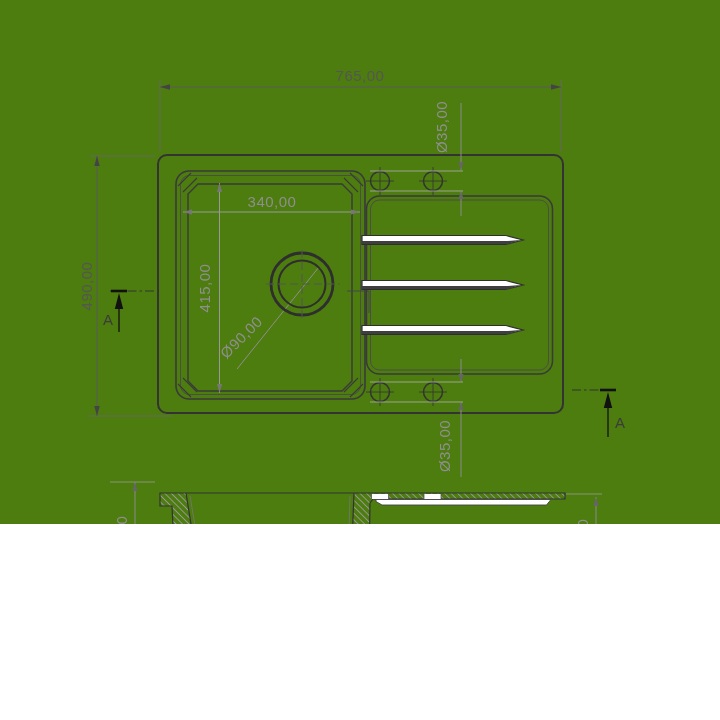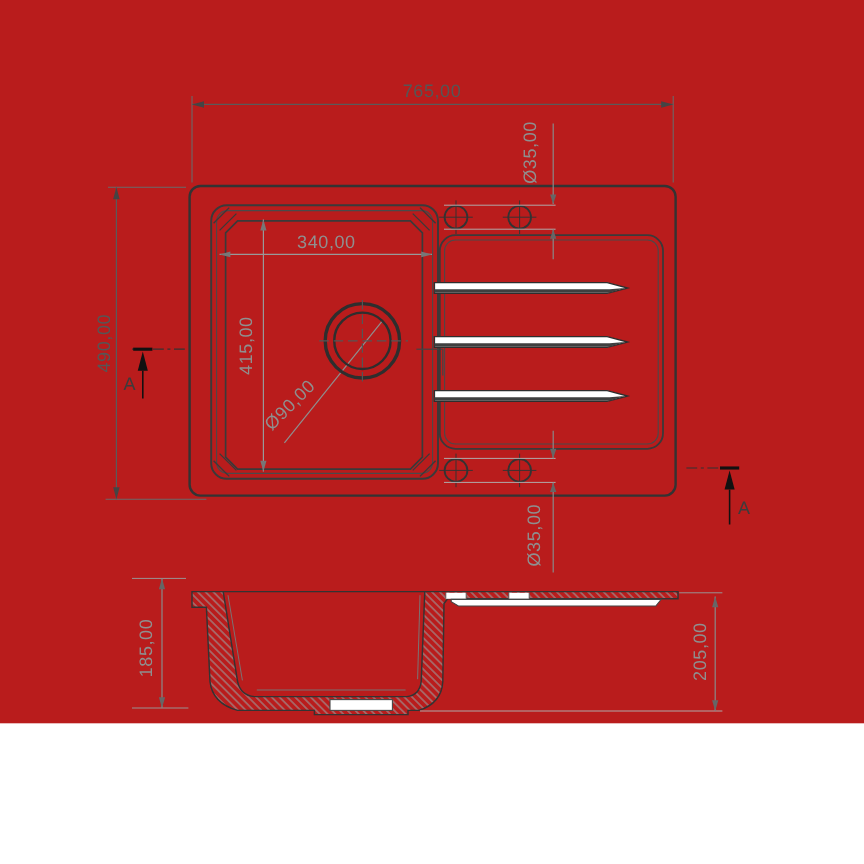--- a/index.html
+++ b/index.html
@@ -1,16 +1,16 @@
 <!DOCTYPE html>
 <html><head>
 <meta charset="utf-8">
 <style>
   html,body{margin:0;padding:0;background:#ffffff;}
-  .stage{position:relative;width:720px;height:603px;background:#b91c1c;overflow:hidden;
+  .stage{position:relative;width:720px;height:524px;background:#4d7c0f;overflow:hidden;
          font-family:"Liberation Sans", sans-serif;}
   svg{position:absolute;left:0;top:0;}
   text{font-family:"Liberation Sans", sans-serif;letter-spacing:0.5px;}
   .dim-light{fill:#8f8f8f;font-size:15px;}
   .dim-dark{fill:#565656;font-size:15px;}
   .sec-label{fill:#3c3c3c;font-size:15px;letter-spacing:0;}
 </style>
 </head>
 <body>
 

